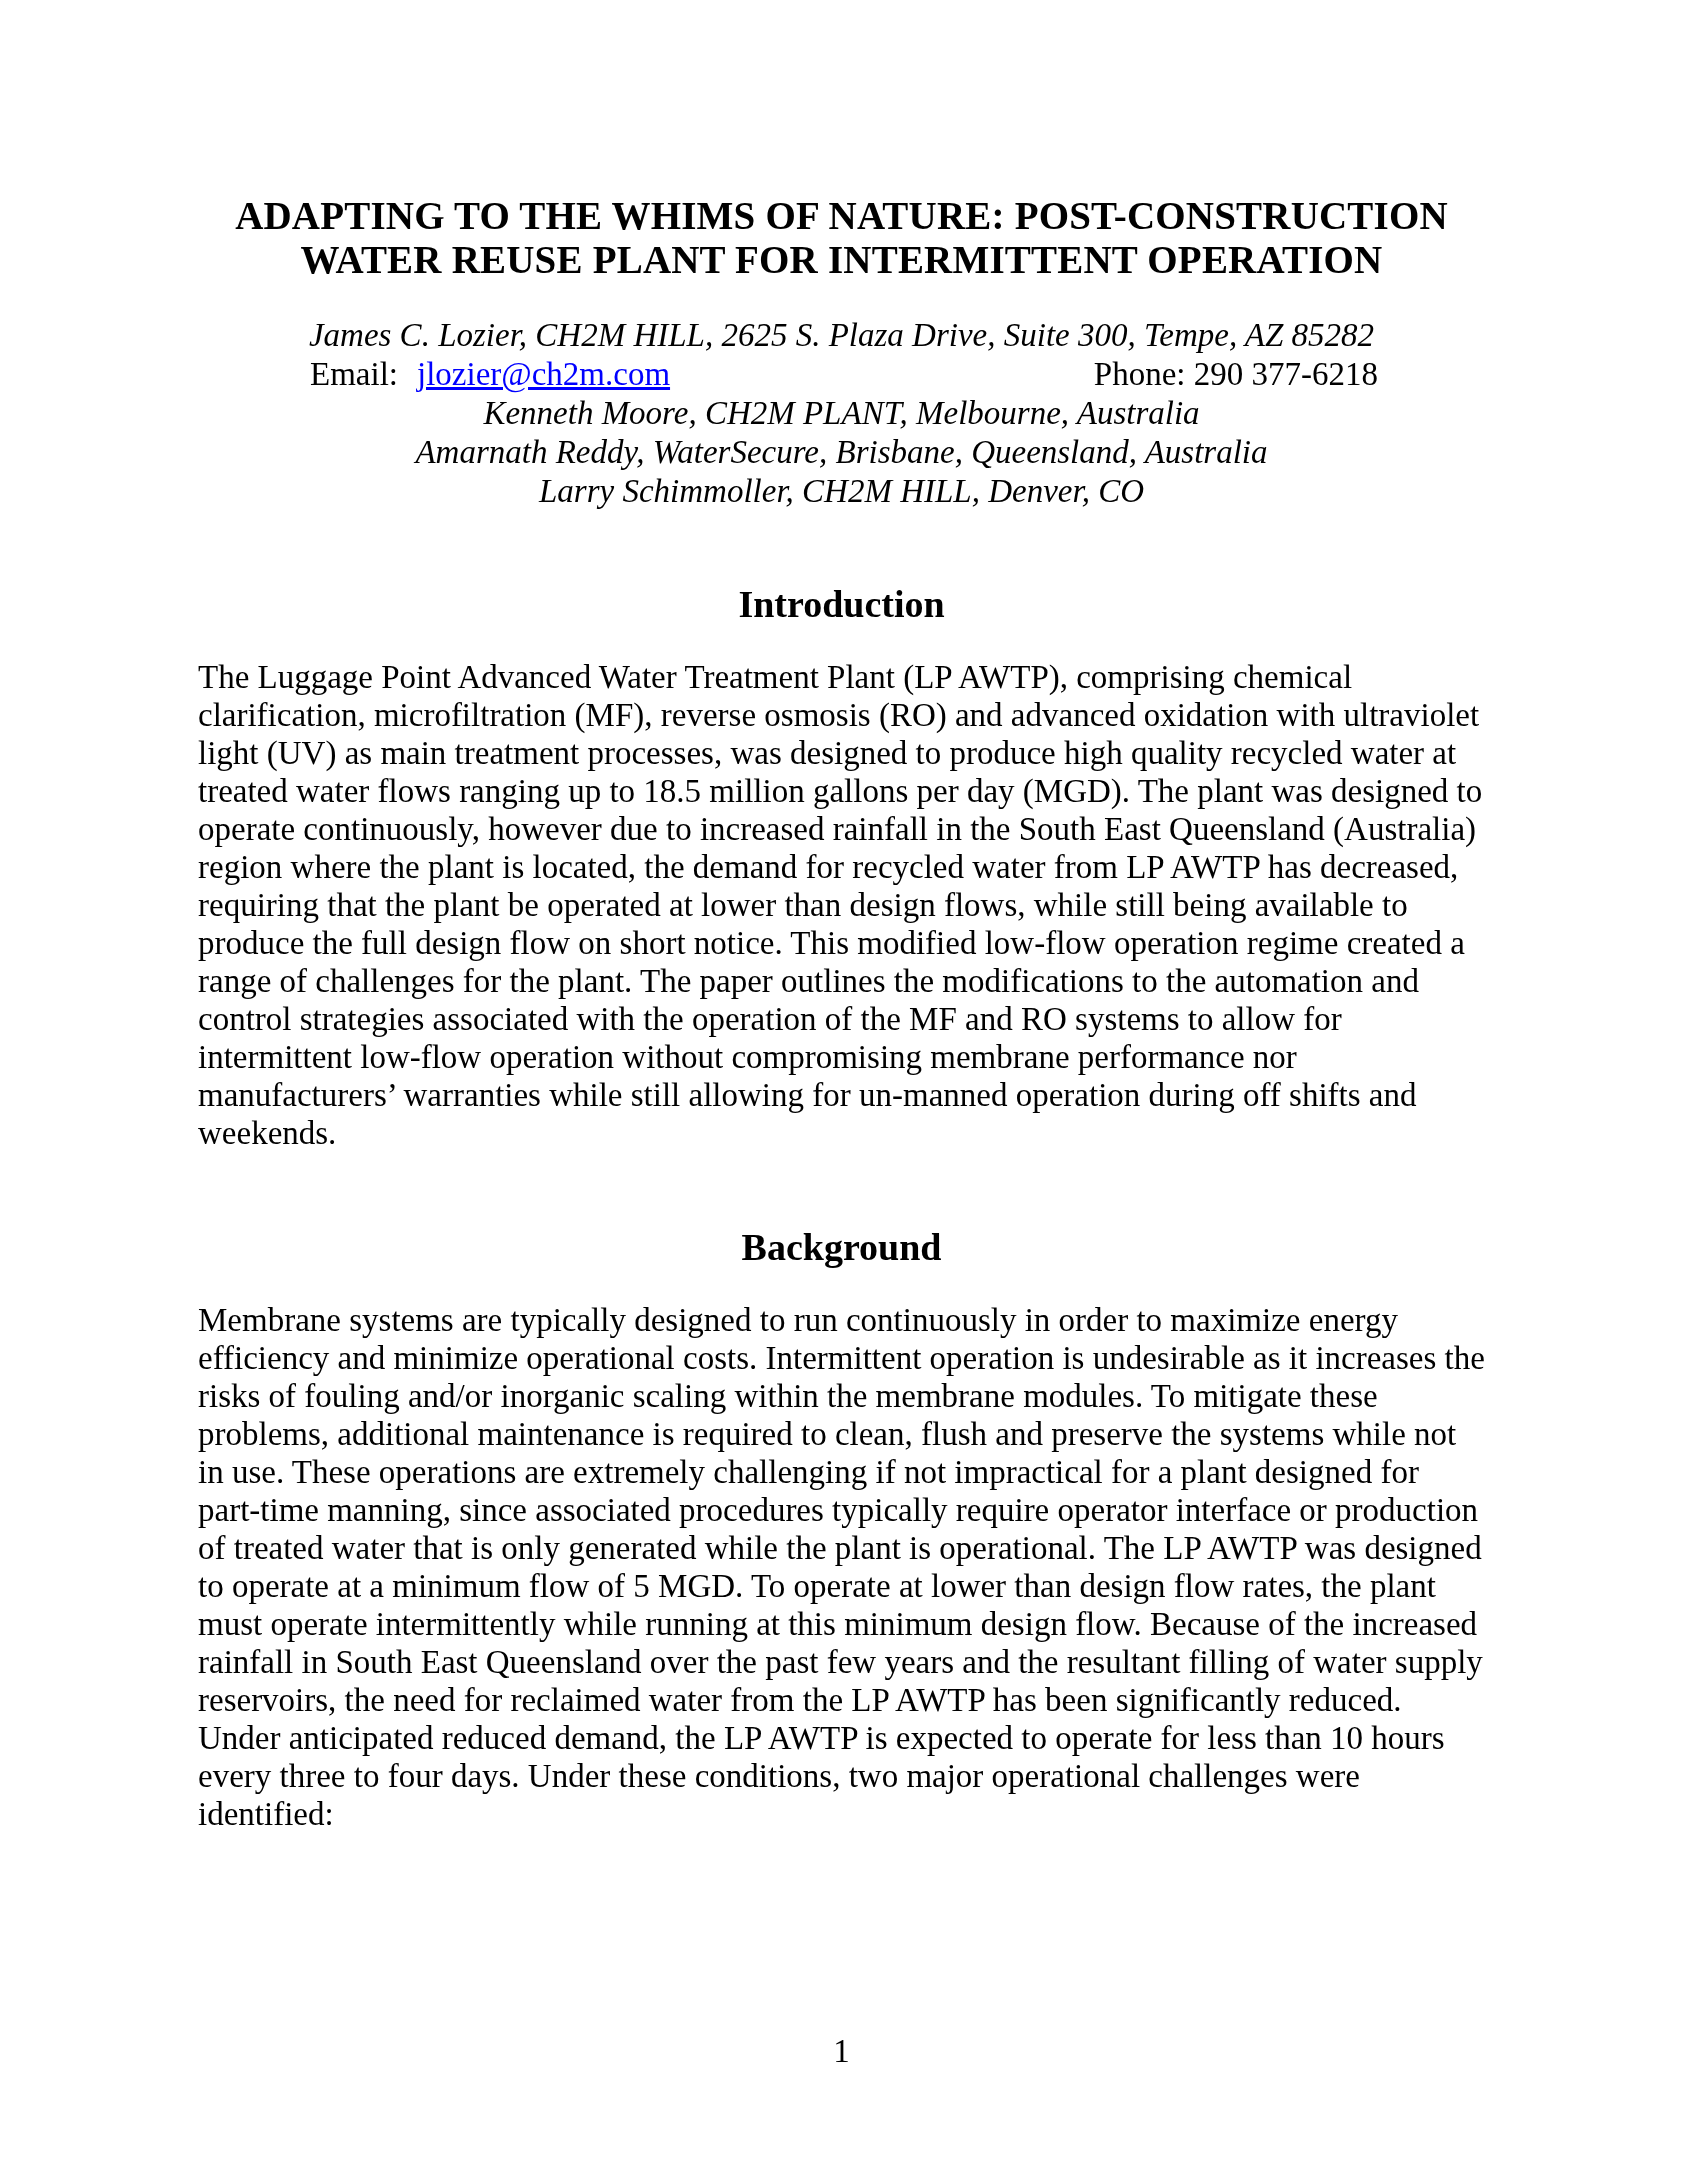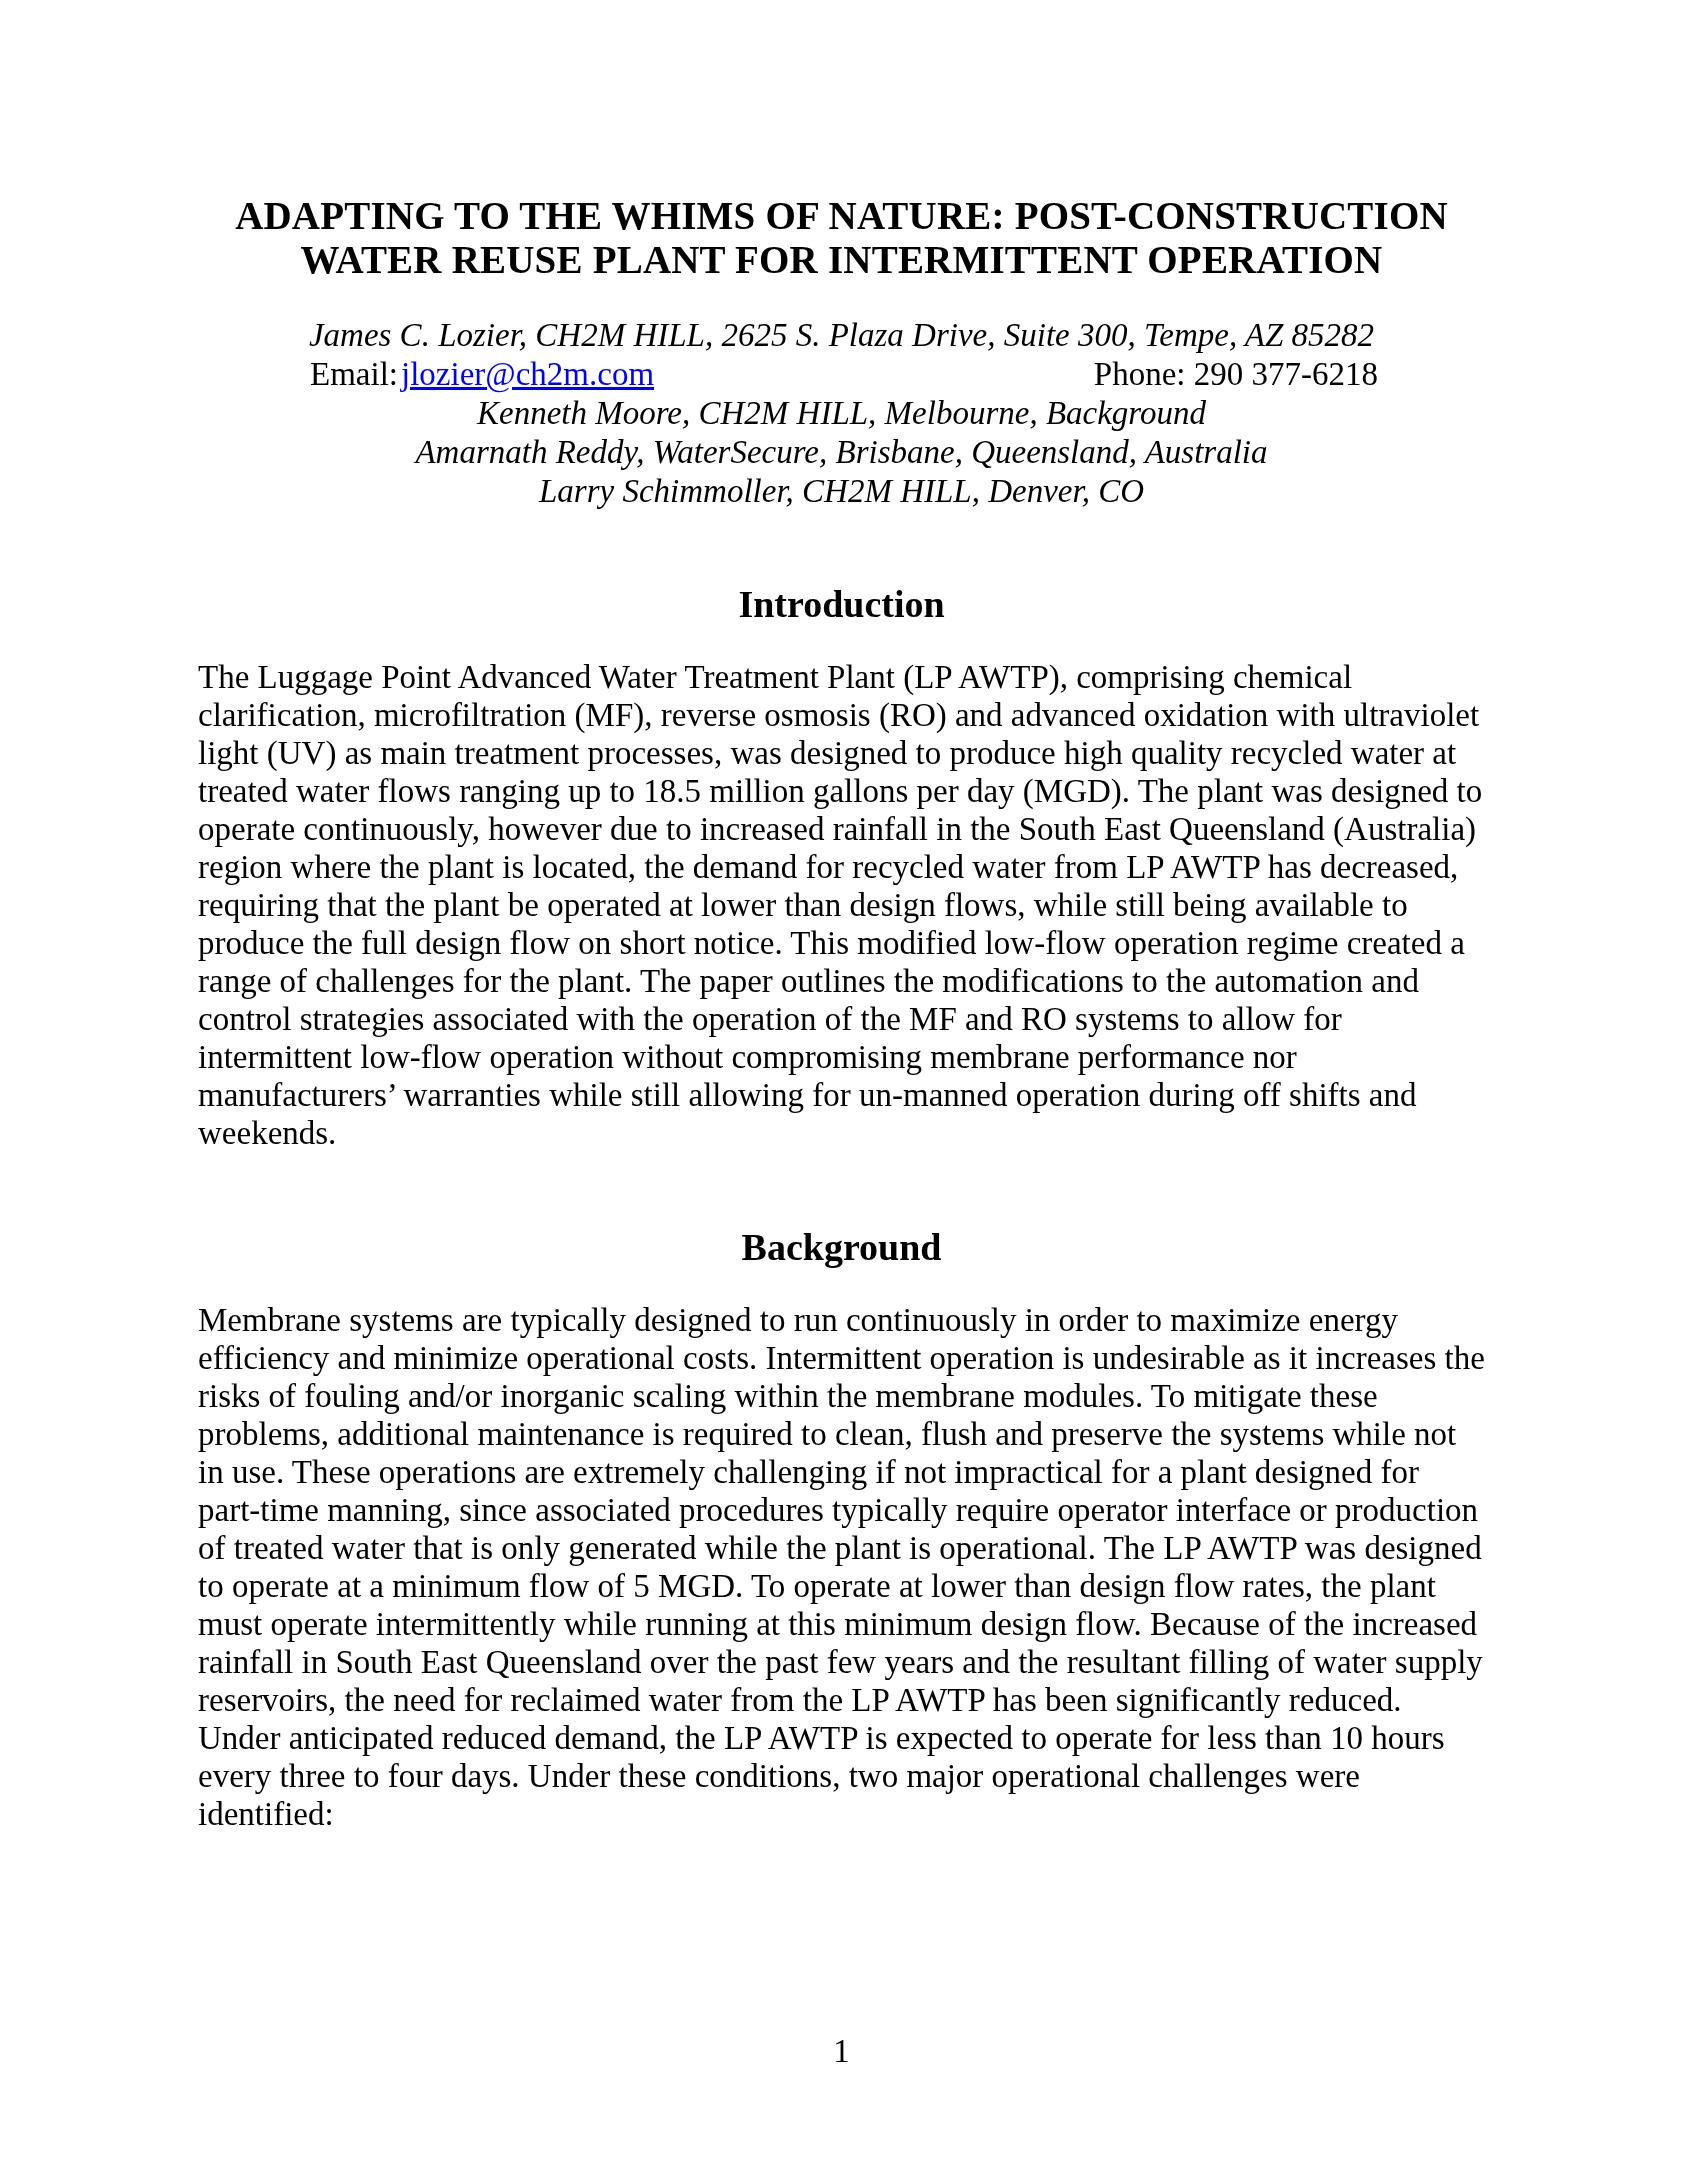--- a/index.html
+++ b/index.html
@@ -41,21 +41,21 @@
     text-align: center;
   }
   .contact-row {
     display: flex;
     justify-content: space-between;
     font-style: normal;
     margin-left: 112px;
     margin-right: 107px;
   }
   .email-link {
-    margin-left: 3px;
+    margin-left: 19px;
     text-decoration: underline;
   }
   .section-heading {
     margin: 0;
     font-size: 38px;
     font-weight: bold;
     line-height: 44px;
     text-align: center;
   }
   .heading-intro { margin-top: 71px; }
@@ -88,21 +88,21 @@
     </h1>
 
     <div class="authors">
       <div class="author-line">James C. Lozier, CH2M HILL, 2625 S. Plaza Drive, Suite 300, Tempe, AZ 85282</div>
       <div class="contact-row">
         <span>
           <span>Email:</span><a href="#" class="email-link" style="color: rgb(0, 0, 255);">jlozier@ch2m.com</a>
         </span>
         <span>Phone: 290 377-6218</span>
       </div>
-      <div class="author-line">Kenneth Moore, CH2M HILL, Melbourne, Background</div>
+      <div class="author-line">Kenneth Moore, CH2M PLANT, Melbourne, Australia</div>
       <div class="author-line">Amarnath Reddy, WaterSecure, Brisbane, Queensland, Australia</div>
       <div class="author-line">Larry Schimmoller, CH2M HILL, Denver, CO</div>
     </div>
 
     <h2 class="section-heading heading-intro">Introduction</h2>
     <p class="body-para">The Luggage Point Advanced Water Treatment Plant (LP AWTP), comprising chemical clarification, microfiltration (MF), reverse osmosis (RO) and advanced oxidation with ultraviolet light (UV) as main treatment processes, was designed to produce high quality recycled water at treated water flows ranging up to 18.5 million gallons per day (MGD). The plant was designed to operate continuously, however due to increased rainfall in the South East Queensland (Australia) region where the plant is located, the demand for recycled water from LP AWTP has decreased, requiring that the plant be operated at lower than design flows, while still being available to produce the full design flow on short notice. This modified low-flow operation regime created a range of challenges for the plant. The paper outlines the modifications to the automation and control strategies associated with the operation of the MF and RO systems to allow for intermittent low-flow operation without compromising membrane performance nor manufacturers’ warranties while still allowing for un-manned operation during off shifts and weekends.</p>
 
     <h2 class="section-heading heading-bg">Background</h2>
     <p class="body-para">Membrane systems are typically designed to run continuously in order to maximize energy efficiency and minimize operational costs. Intermittent operation is undesirable as it increases the risks of fouling and/or inorganic scaling within the membrane modules. To mitigate these problems, additional maintenance is required to clean, flush and preserve the systems while not in use. These operations are extremely challenging if not impractical for a plant designed for part-time manning, since associated procedures typically require operator interface or production of treated water that is only generated while the plant is operational. The LP AWTP was designed to operate at a minimum flow of 5 MGD. To operate at lower than design flow rates, the plant must operate intermittently while running at this minimum design flow. Because of the increased rainfall in South East Queensland over the past few years and the resultant filling of water supply reservoirs, the need for reclaimed water from the LP AWTP has been significantly reduced. Under anticipated reduced demand, the LP AWTP is expected to operate for less than 10 hours every three to four days. Under these conditions, two major operational challenges were identified:</p>
 

